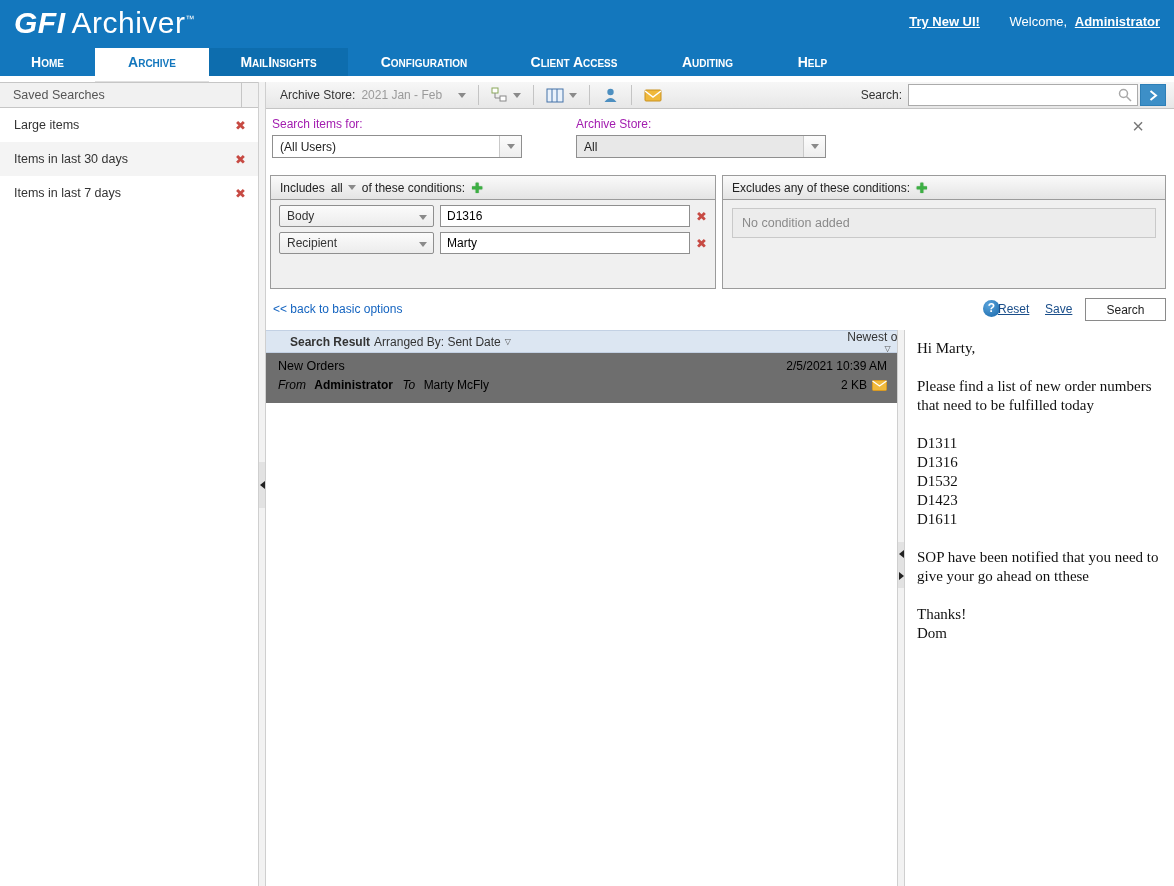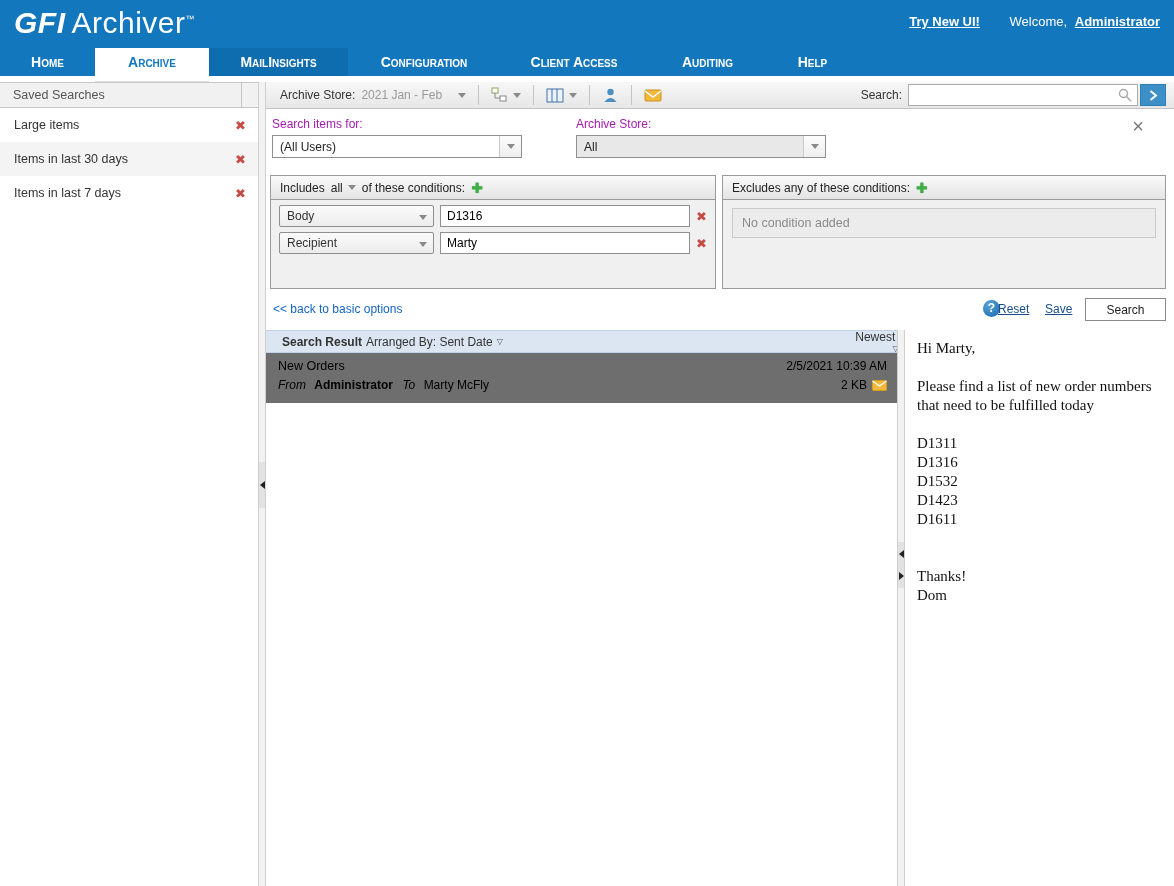--- a/index.html
+++ b/index.html
@@ -77,21 +77,21 @@
   .no-cond { margin:8px 9px; border:1px solid #c9c9c9; background:#ececec; height:30px; line-height:28px; padding-left:9px; color:#8a8a8a; font-size:12.5px; }
 
   
   .action-row { position:absolute; left:0; top:216px; width:908px; height:24px; }
   .back-link { position:absolute; left:7px; top:4px; color:#1464c0; cursor:pointer; }
   .help-icon { position:absolute; left:717px; top:2px; width:17px; height:17px; border-radius:50%; background:radial-gradient(circle at 35% 30%, #5aa4dc, #1565a8); color:#fff; font-weight:bold; font-size:12px; text-align:center; line-height:17px; cursor:pointer; }
   .lnk { position:absolute; top:4px; color:#1a4e8a; text-decoration:underline; cursor:pointer; }
   .search-btn { position:absolute; left:819px; top:0; width:81px; height:23px; background:#fff; border:1px solid #8a8a8a; font-size:12px; font-family:inherit; cursor:pointer; color:#222; }
 
   
-  .results-header { position:absolute; left:0; top:248px; width:682px; height:23px; background:#dce6f2; border-top:1px solid #c3d1e4; border-bottom:1px solid #c3d1e4; display:flex; align-items:center; padding:0 16px; color:#333; }
+  .results-header { position:absolute; left:0; top:248px; width:682px; height:23px; background:#dce6f2; border-top:1px solid #c3d1e4; border-bottom:1px solid #c3d1e4; display:flex; align-items:center; padding:0 24px; color:#333; }
   .results-header b { margin-right:4px; }
   .sort-arrow { font-size:8px; color:#555; margin-left:4px; }
   .results-header .right { margin-left:auto; display:flex; align-items:center; cursor:pointer;flex-direction:column; }
   .result-item { position:absolute; left:0; top:271px; width:631px; height:50px; background:#6e6e6e; color:#000000; padding:6px 10px 0 12px; cursor:pointer; }
   .ri-row { display:flex; align-items:center; margin-bottom:5px; }
   .ri-row .grow { flex:1; }
   .ri-sub { font-size:12.5px; }
   .ri-meta { font-size:12px; }
   .ital { font-style:italic; margin-right:5px; }
   .bold { font-weight:bold; margin-right:6px; }
@@ -320,18 +320,19 @@
     <div class="pline">Hi Marty,</div>
     <div class="pline"></div>
     <div class="pline">Please find a list of new order numbers that need to be fulfilled today</div>
     <div class="pline"></div>
     <div class="pline">D1311</div>
     <div class="pline">D1316</div>
     <div class="pline">D1532</div>
     <div class="pline">D1423</div>
     <div class="pline">D1611</div>
     <div class="pline"></div>
+    <div class="pline">SOP have been notified that you need to give your go ahead on tthese</div>
     <div class="pline"></div>
     <div class="pline">Thanks!</div>
     <div class="pline">Dom</div>
   </div>
 
 </div>
 
 </body></html>

